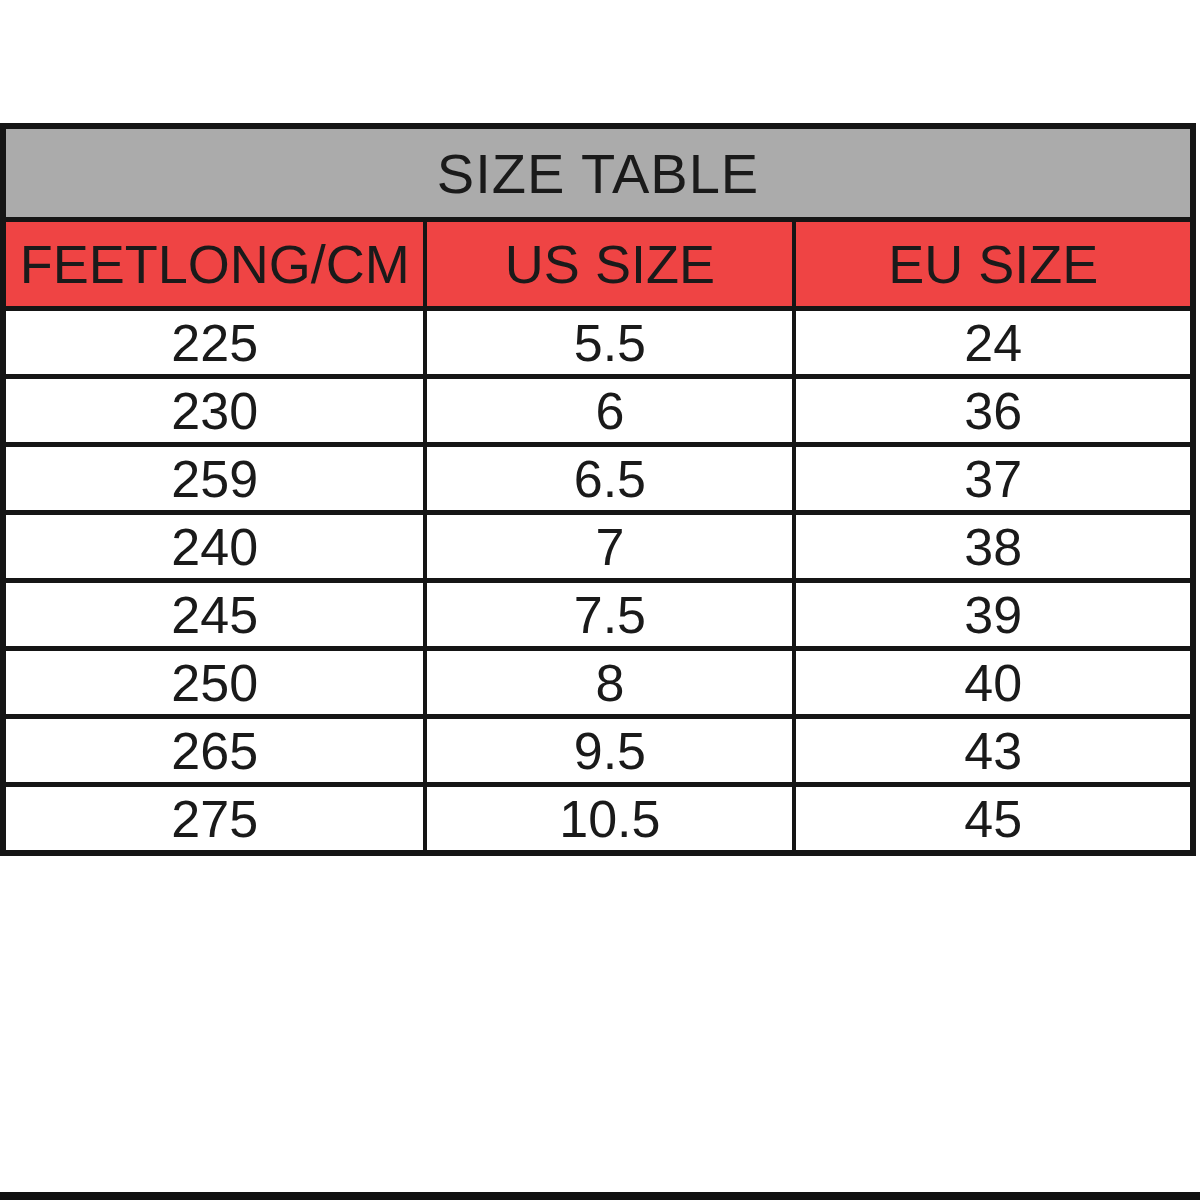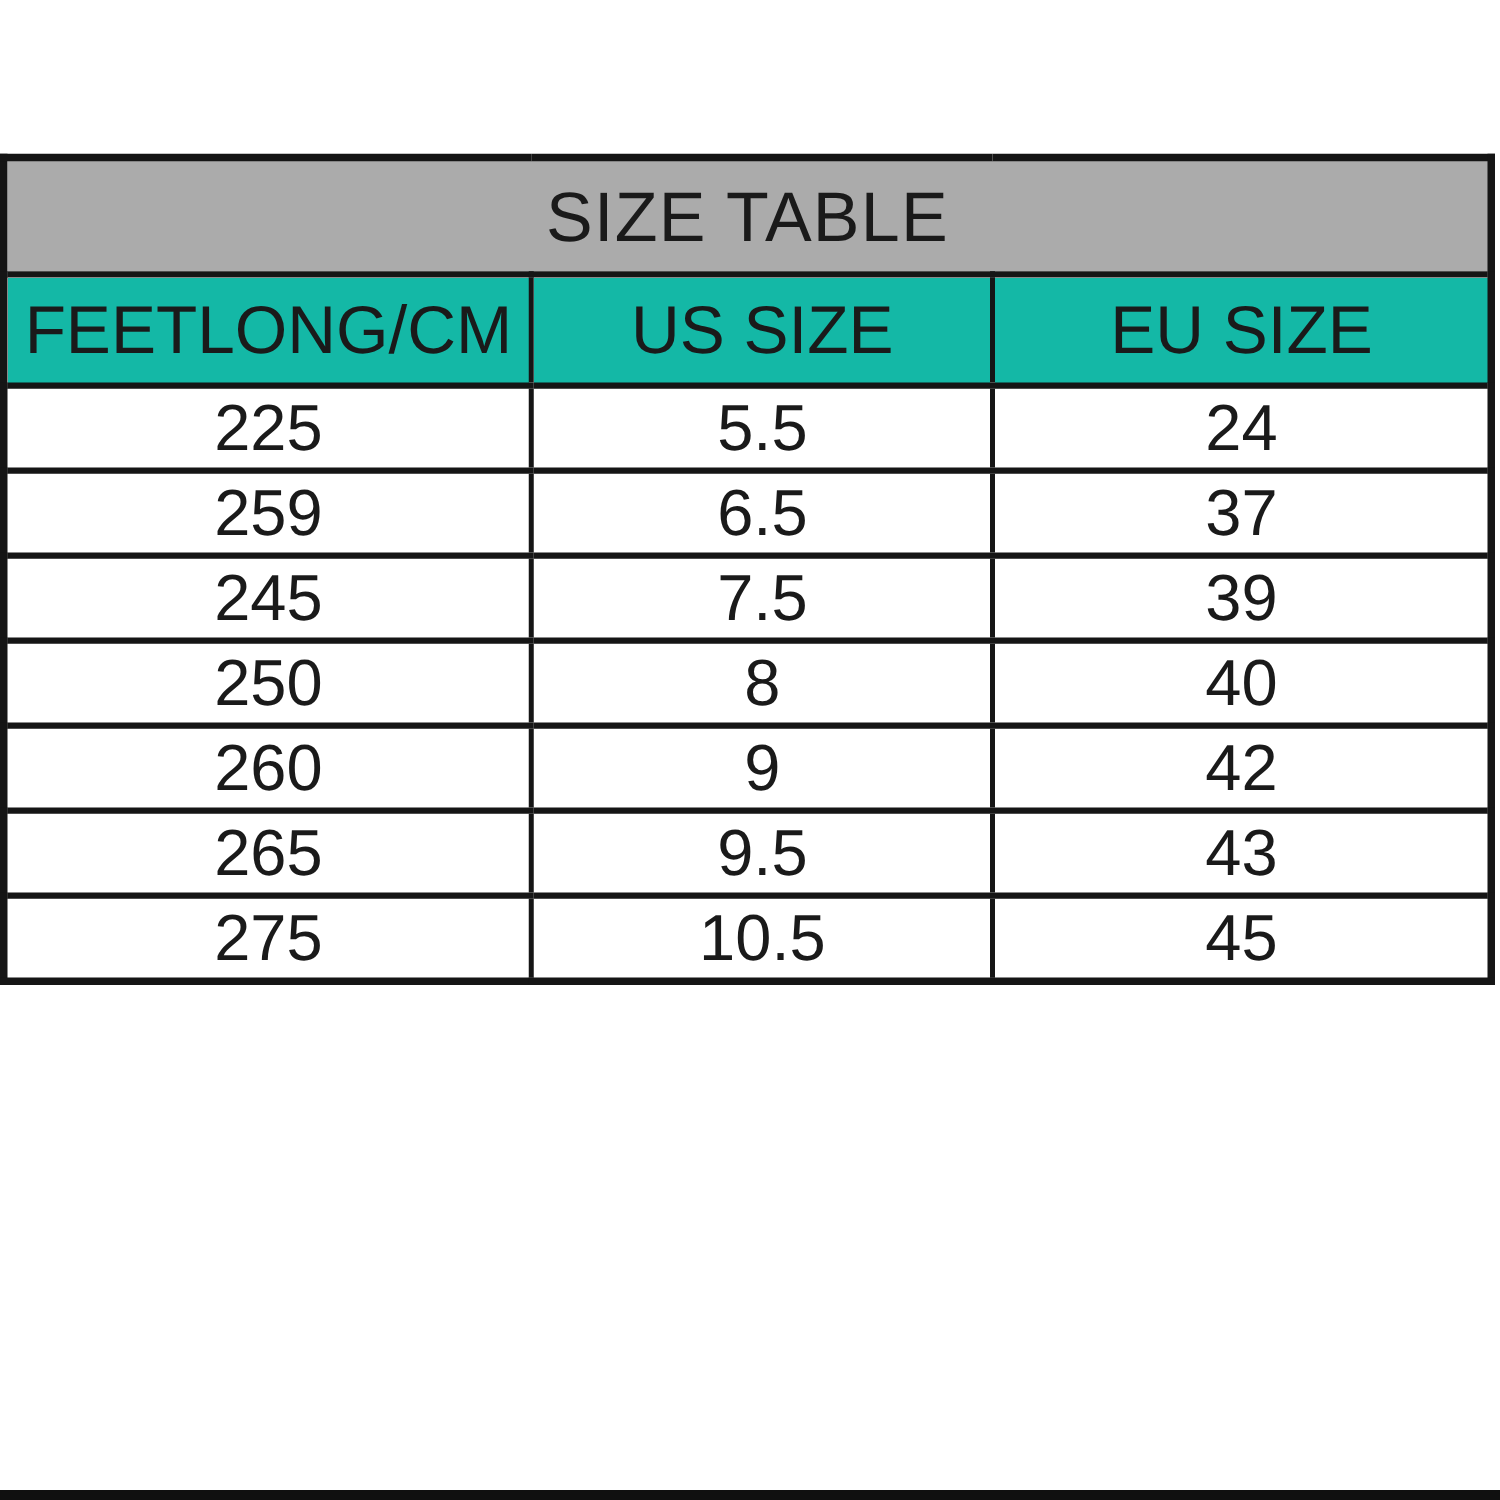--- a/index.html
+++ b/index.html
@@ -40,21 +40,21 @@
     overflow: hidden;
     white-space: nowrap;
   }
   th.title-cell {
     background: #ababab;
     height: 88px;
     font-size: 56px;
     letter-spacing: 1px;
   }
   th.col-head {
-    background: #14b8a6;
+    background: #ef4444;
     height: 84px;
     font-size: 54px;
   }
   tbody td {
     background: #ffffff;
     height: 63px;
     font-size: 52px;
     margin-top: 40px;
   }
   .bottom-bar {
@@ -87,38 +87,43 @@
         <th class="col-head">EU SIZE</th>
       </tr>
     </thead>
     <tbody>
       <tr>
         <td>225</td>
         <td>5.5</td>
         <td>24</td>
       </tr>
       <tr>
+        <td>230</td>
+        <td>6</td>
+        <td>36</td>
+      </tr>
+      <tr>
         <td>259</td>
         <td>6.5</td>
         <td>37</td>
+      </tr>
+      <tr>
+        <td>240</td>
+        <td>7</td>
+        <td>38</td>
       </tr>
       <tr>
         <td>245</td>
         <td>7.5</td>
         <td>39</td>
       </tr>
       <tr>
         <td>250</td>
         <td>8</td>
         <td>40</td>
-      </tr>
-      <tr>
-        <td>260</td>
-        <td>9</td>
-        <td>42</td>
       </tr>
       <tr>
         <td>265</td>
         <td>9.5</td>
         <td>43</td>
       </tr>
       <tr>
         <td>275</td>
         <td>10.5</td>
         <td>45</td>

